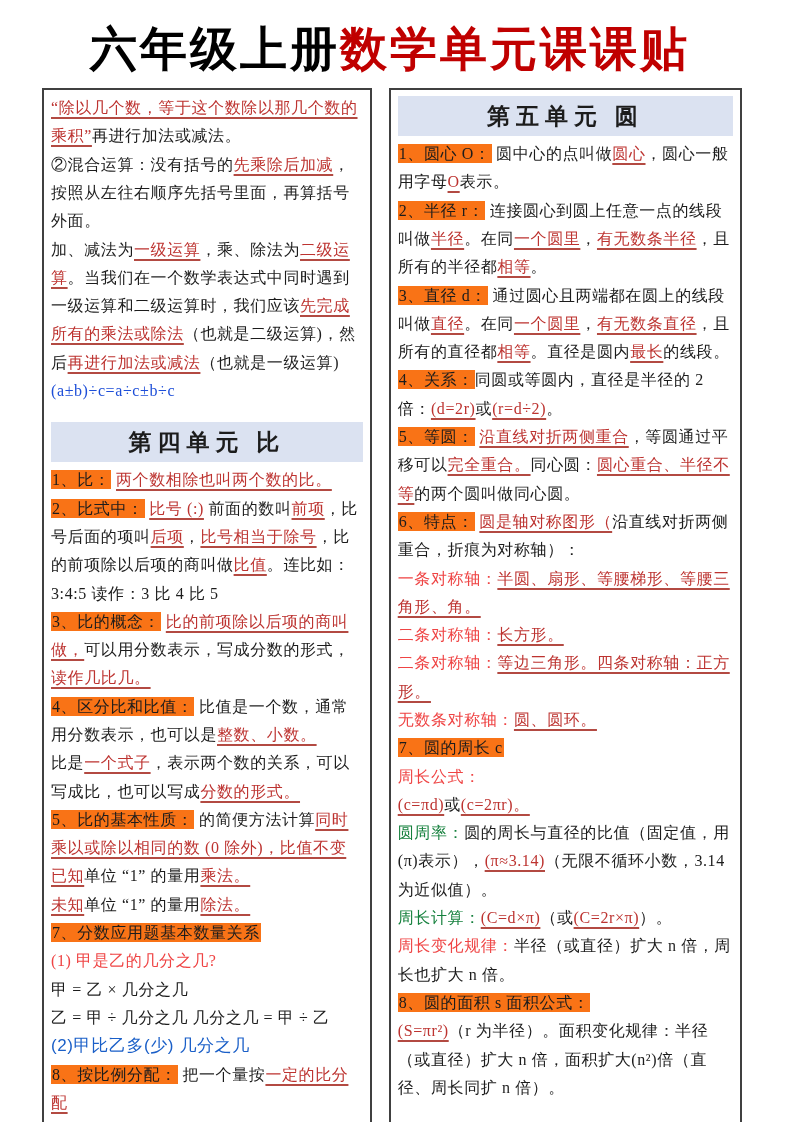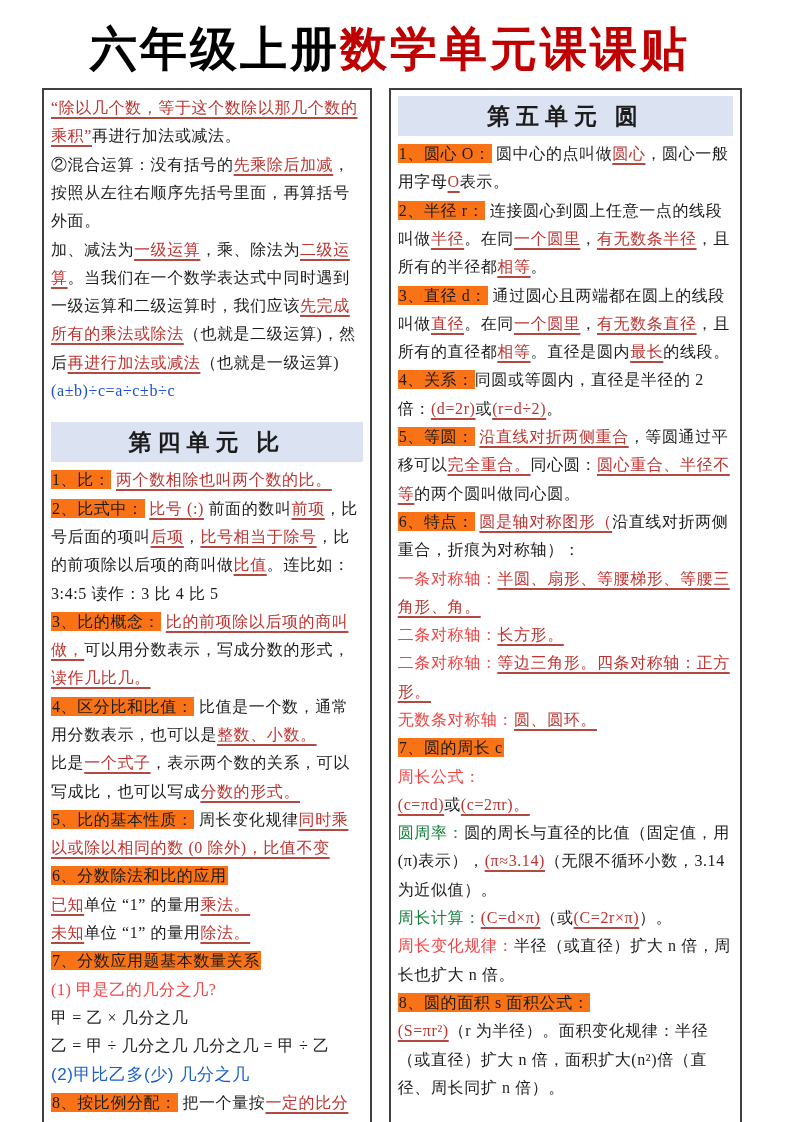--- a/index.html
+++ b/index.html
@@ -79,22 +79,21 @@
           <p class="para"><span class="seg">加、减法为</span><span class="seg seg-ru">一级运算</span><span class="seg">，乘、除法为</span><span class="seg seg-ru">二级运算</span><span class="seg">。当我们在一个数学表达式中同时遇到一级运算和二级运算时，我们应该</span><span class="seg seg-ru">先完成所有的乘法或除法</span><span class="seg">（也就是二级运算)，然后</span><span class="seg seg-ru">再进行加法或减法</span><span class="seg">（也就是一级运算)</span></p>
           <p class="para"><span class="seg seg-gy">(a±b)÷c=a÷c±b÷c</span></p>
         </div>
       <div class="sec-header sec-header-mid">第四单元 比</div>
       <div class="rich">
           <p class="para"><span class="seg seg-hl">1、比：</span><span class="seg"> </span><span class="seg seg-ru">两个数相除也叫两个数的比。</span></p>
           <p class="para"><span class="seg seg-hl">2、比式中：</span><span class="seg"> </span><span class="seg seg-ru">比号 (:)</span><span class="seg"> 前面的数叫</span><span class="seg seg-ru">前项</span><span class="seg">，比号后面的项叫</span><span class="seg seg-ru">后项</span><span class="seg">，</span><span class="seg seg-ru">比号相当于除号</span><span class="seg">，比的前项除以后项的商叫做</span><span class="seg seg-ru">比值</span><span class="seg">。连比如：3:4:5 读作：3 比 4 比 5</span></p>
           <p class="para"><span class="seg seg-hl">3、比的概念：</span><span class="seg"> </span><span class="seg seg-ru">比的前项除以后项的商叫做，</span><span class="seg">可以用分数表示，写成分数的形式，</span><span class="seg seg-ru">读作几比几。</span></p>
           <p class="para"><span class="seg seg-hl">4、区分比和比值：</span><span class="seg"> 比值是一个数，通常用分数表示，也可以是</span><span class="seg seg-ru">整数、小数。</span></p>
           <p class="para"><span class="seg">比是</span><span class="seg seg-ru">一个式子</span><span class="seg">，表示两个数的关系，可以写成比，也可以写成</span><span class="seg seg-ru">分数的形式。</span></p>
-          <p class="para"><span class="seg seg-hl">5、比的基本性质：</span><span class="seg"> 周长变化规律</span><span class="seg seg-ru">同时乘以或除以相同的数 (0 除外)，比值不变</span></p>
-          <p class="para"><span class="seg seg-hl">6、分数除法和比的应用</span></p>
+          <p class="para"><span class="seg seg-hl">5、比的基本性质：</span><span class="seg"> 的简便方法计算</span><span class="seg seg-ru">同时乘以或除以相同的数 (0 除外)，比值不变</span></p>
           <p class="para"><span class="seg seg-ru">已知</span><span class="seg">单位 “1” 的量用</span><span class="seg seg-ru">乘法。</span></p>
           <p class="para"><span class="seg seg-ru">未知</span><span class="seg">单位 “1” 的量用</span><span class="seg seg-ru">除法。</span></p>
           <p class="para"><span class="seg seg-hl">7、分数应用题基本数量关系</span></p>
           <p class="para"><span class="seg seg-bl">(1) 甲是乙的几分之几?</span></p>
           <p class="para"><span class="seg">甲 = 乙 × 几分之几</span></p>
           <p class="para"><span class="seg">乙 = 甲 ÷ 几分之几 几分之几 = 甲 ÷ 乙</span></p>
           <p class="para"><span class="seg seg-bb">(2)甲比乙多(少) 几分之几</span></p>
           <p class="para"><span class="seg seg-hl">8、按比例分配：</span><span class="seg"> 把一个量按</span><span class="seg seg-ru">一定的比分配</span></p>
         </div>
     </div>

